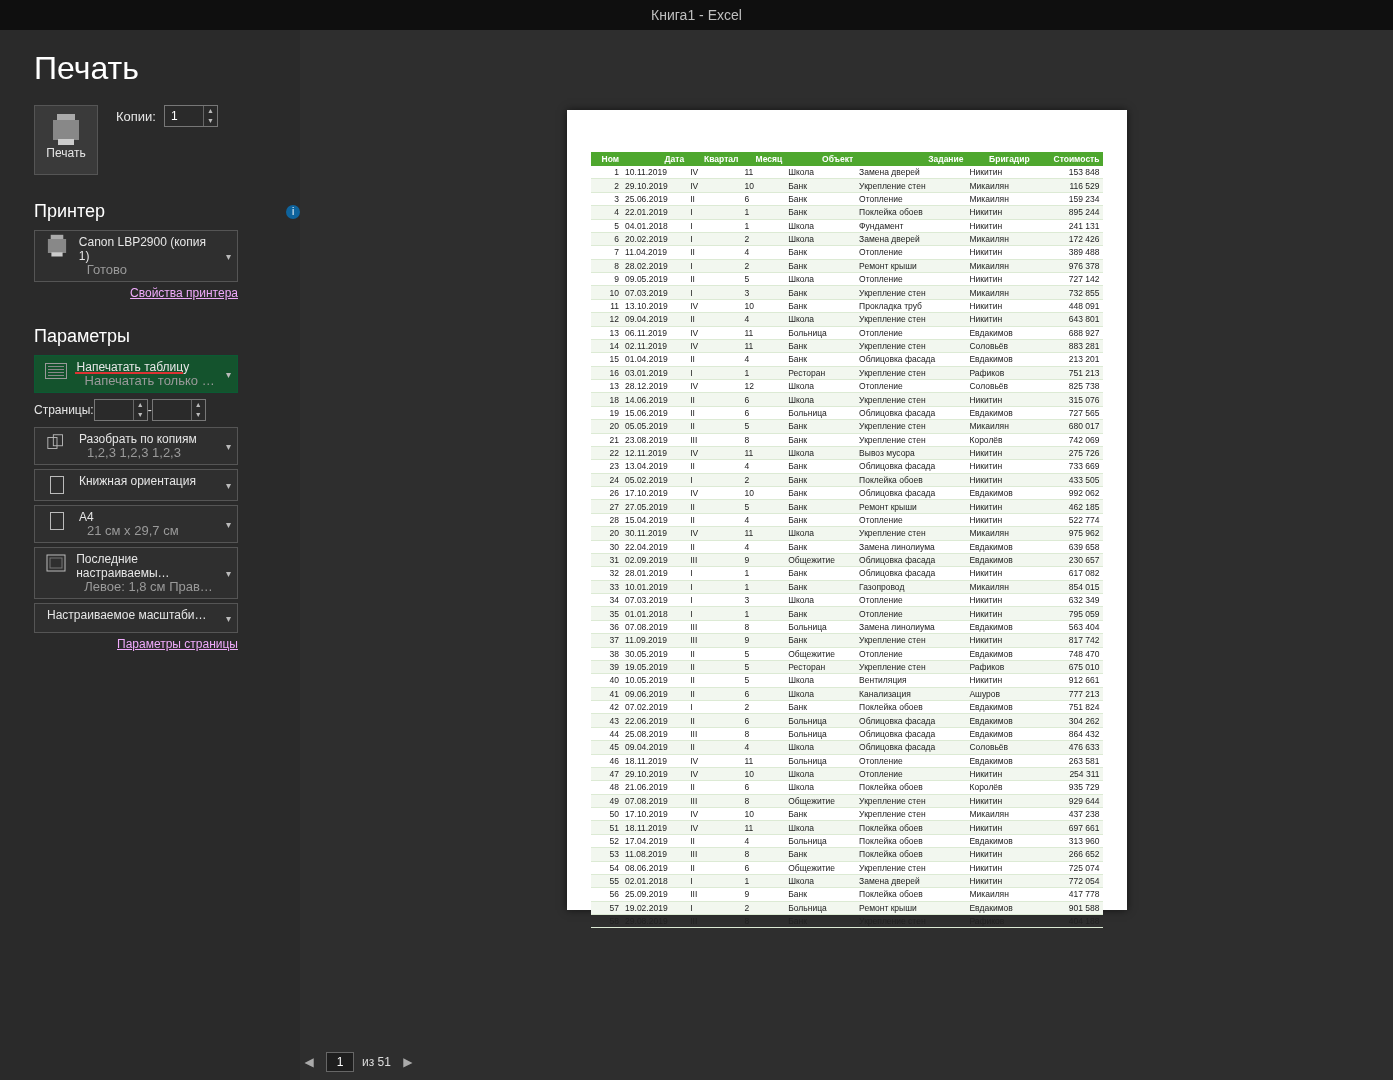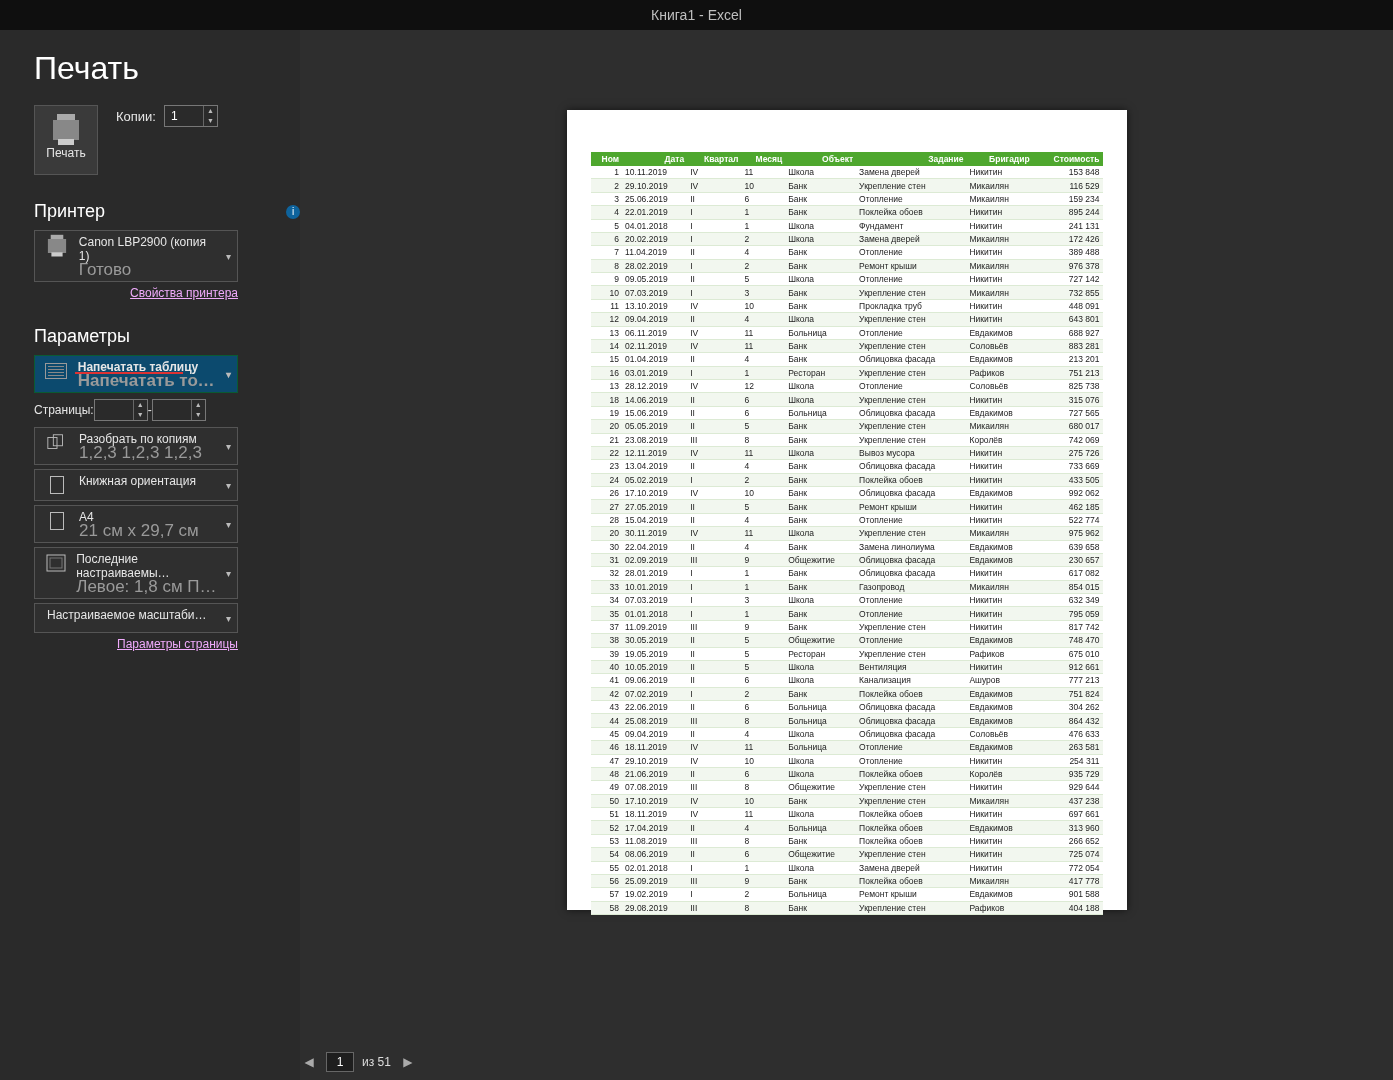--- a/index.html
+++ b/index.html
@@ -16,23 +16,23 @@
   .copies { margin-left:18px; display:flex; align-items:center; gap:8px; font-size:13px; color:#e6e6e6; }
   .spin { width:54px; height:22px; background:#2a2a2a; border:1px solid #777; color:#fff; font-size:12px; padding:0 14px 0 6px; position:relative; display:flex; align-items:center; }
   .spin .arrows { position:absolute; right:0; top:0; bottom:0; width:14px; display:flex; flex-direction:column; }
   .spin .arrows span { flex:1; font-size:7px; line-height:10px; text-align:center; color:#bbb; border-left:1px solid #666; }
   .section-h { font-size:18px; color:#fff; margin-top:26px; margin-bottom:8px; display:flex; align-items:center; gap:6px; }
   .info-dot { width:14px; height:14px; border-radius:50%; background:#0e639c; color:#fff; font-size:10px; display:inline-flex; align-items:center; justify-content:center; margin-left:auto; }
   .dd { width:204px; min-height:36px; background:#2f2f2f; border:1px solid #555; display:flex; align-items:flex-start; padding:4px 18px 4px 8px; position:relative; margin-bottom:4px; cursor:pointer; }
   .dd.small-h { min-height:30px; }
   .dd .ico { width:28px; height:22px; margin-right:8px; display:flex; align-items:center; justify-content:center; }
   .dd .txt { display:flex; flex-direction:column; font-size:12px; line-height:14px; color:#e6e6e6; overflow:hidden; }
-  .dd .txt .sub { color:#9a9a9a; font-size:17px; white-space:nowrap; overflow:hidden; text-overflow:ellipsis; max-width:148px;}
+  .dd .txt .sub { color:#9a9a9a; font-size:13px; white-space:nowrap; overflow:hidden; text-overflow:ellipsis; max-width:148px;margin-left:8px;}
   .dd .caret { position:absolute; right:6px; top:50%; transform:translateY(-50%); font-size:10px; color:#bbb; }
-  .dd.green { background:#0c4a6e; border-color:#0b5a33;font-weight:bold; }
+  .dd.green { background:#14532d; border-color:#0b5a33; }
   .dd.green .txt .main { position:relative; }
   .dd.green .redline { position:absolute; left:40px; top:16px; width:108px; height:2px; background:#d33; }
   .box-ico { width:22px; height:16px; border:1px solid #999; position:relative; }
   .box-ico::after { content:""; position:absolute; inset:2px; background:repeating-linear-gradient(#888 0 1px, transparent 1px 3px); }
   .pages-row { display:flex; align-items:center; font-size:12px; margin:6px 0 6px 0; }
   .pages-row .spin { width:54px; }
   .link { color:#f0abfc; font-size:12px; text-align:right; width:204px; display:block; margin-top:4px; cursor:pointer; text-decoration:underline; }
   .preview-wrap { position:absolute; left:300px; right:0; top:0; bottom:0; background:#2e2e2e; overflow:hidden; }
   .preview-page { position:absolute; top:80px; left:50%; transform:translateX(-50%); width:560px; height:800px; background:#fff; box-shadow:0 0 8px rgba(0,0,0,.6); padding:42px 24px 24px 24px; }
   table.data { width:100%; border-collapse:collapse; font-size:8.5px; color:#222; }
@@ -535,20 +535,30 @@
               <td class="rnum">35</td>
               <td>01.01.2018</td>
               <td>I</td>
               <td>1</td>
               <td>Банк</td>
               <td>Отопление</td>
               <td>Никитин</td>
               <td class="num">795 059</td>
             </tr>
             <tr>
+              <td class="rnum">36</td>
+              <td>07.08.2019</td>
+              <td>III</td>
+              <td>8</td>
+              <td>Больница</td>
+              <td>Замена линолиума</td>
+              <td>Евдакимов</td>
+              <td class="num">563 404</td>
+            </tr>
+            <tr>
               <td class="rnum">37</td>
               <td>11.09.2019</td>
               <td>III</td>
               <td>9</td>
               <td>Банк</td>
               <td>Укрепление стен</td>
               <td>Никитин</td>
               <td class="num">817 742</td>
             </tr>
             <tr>

